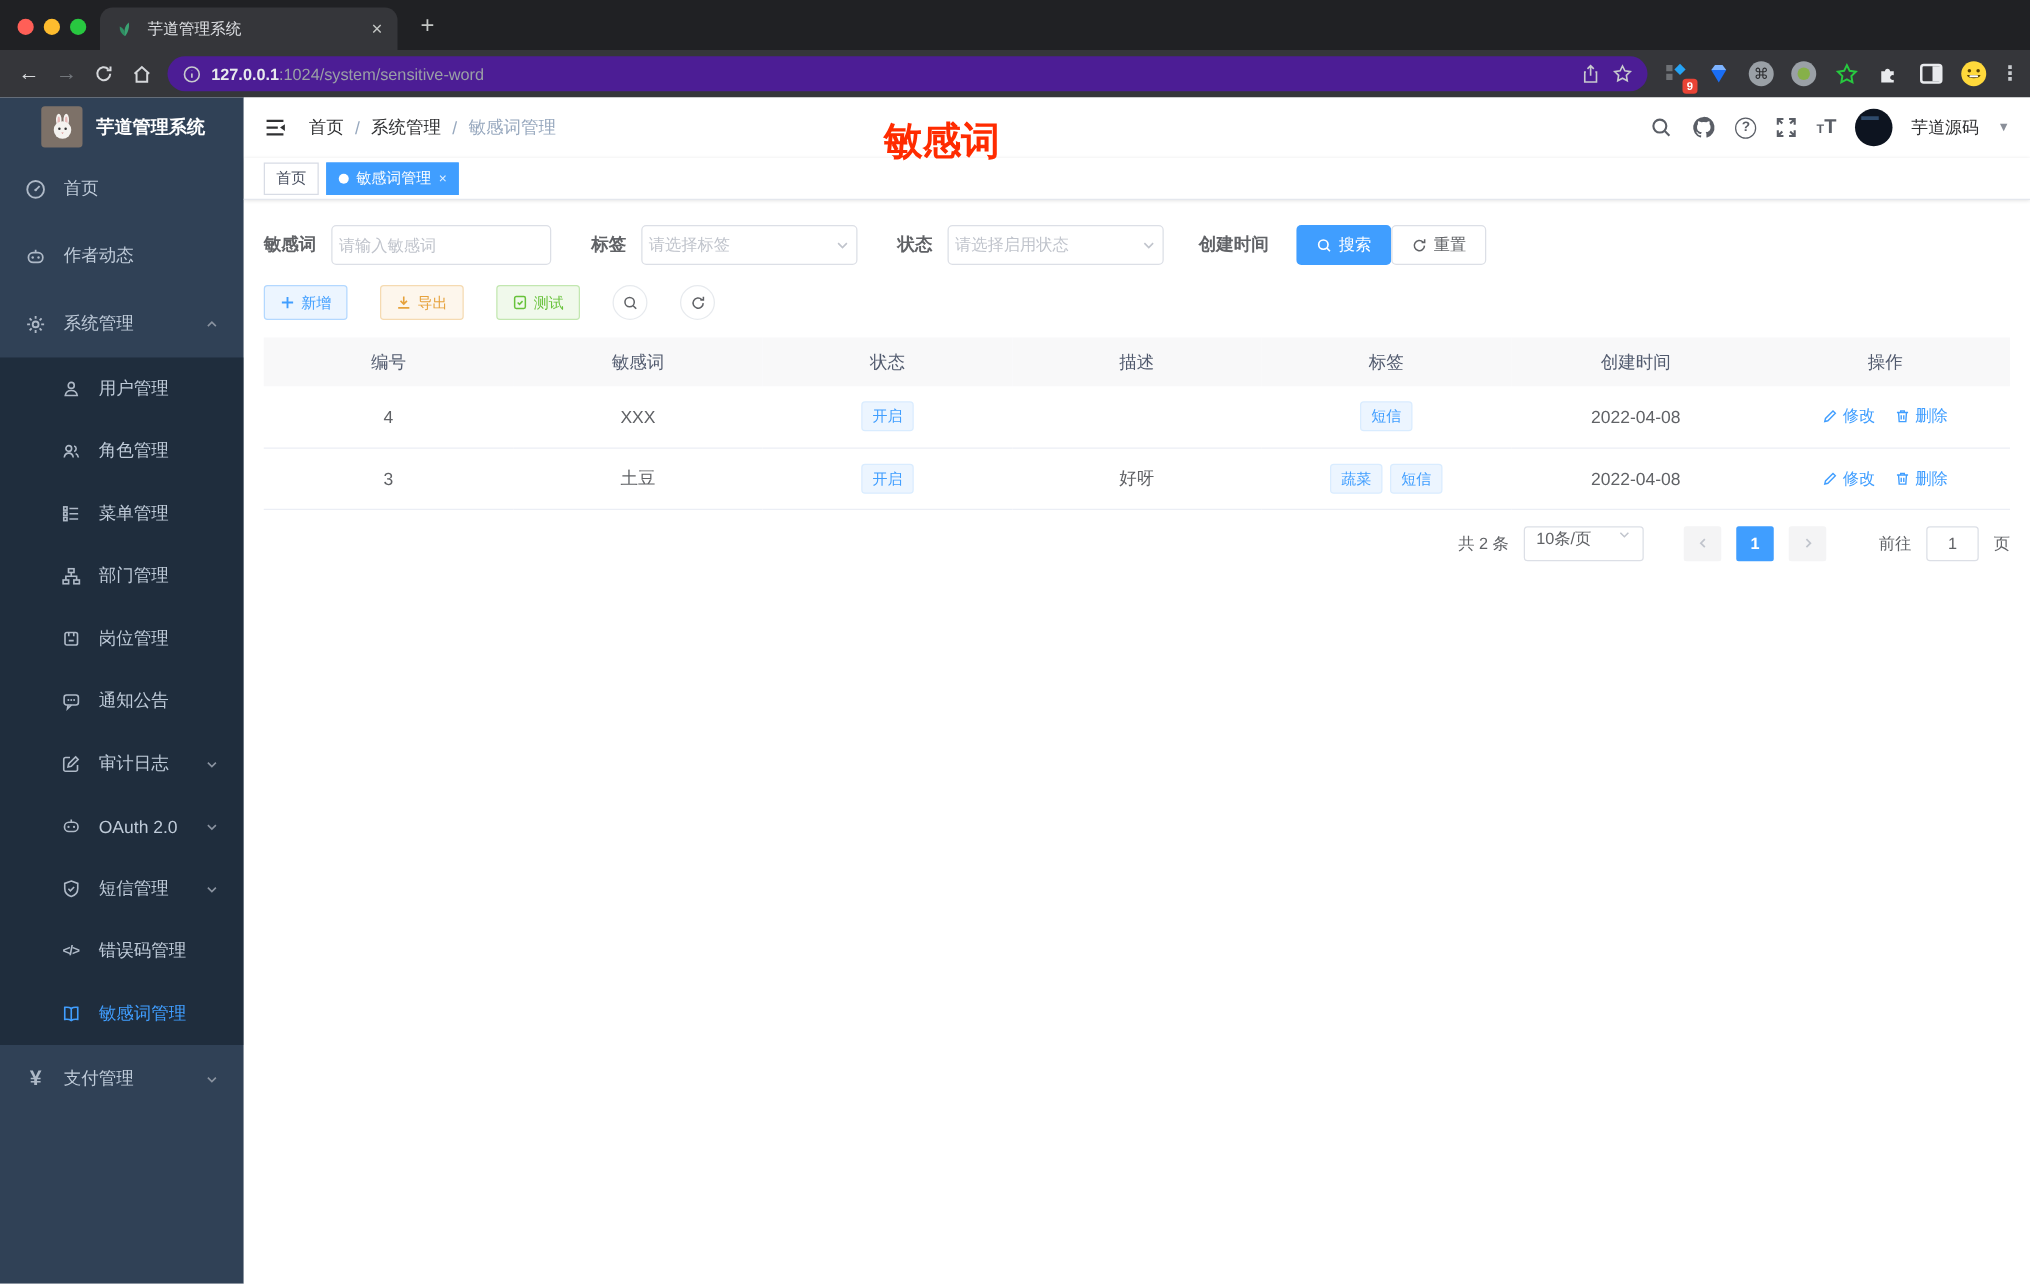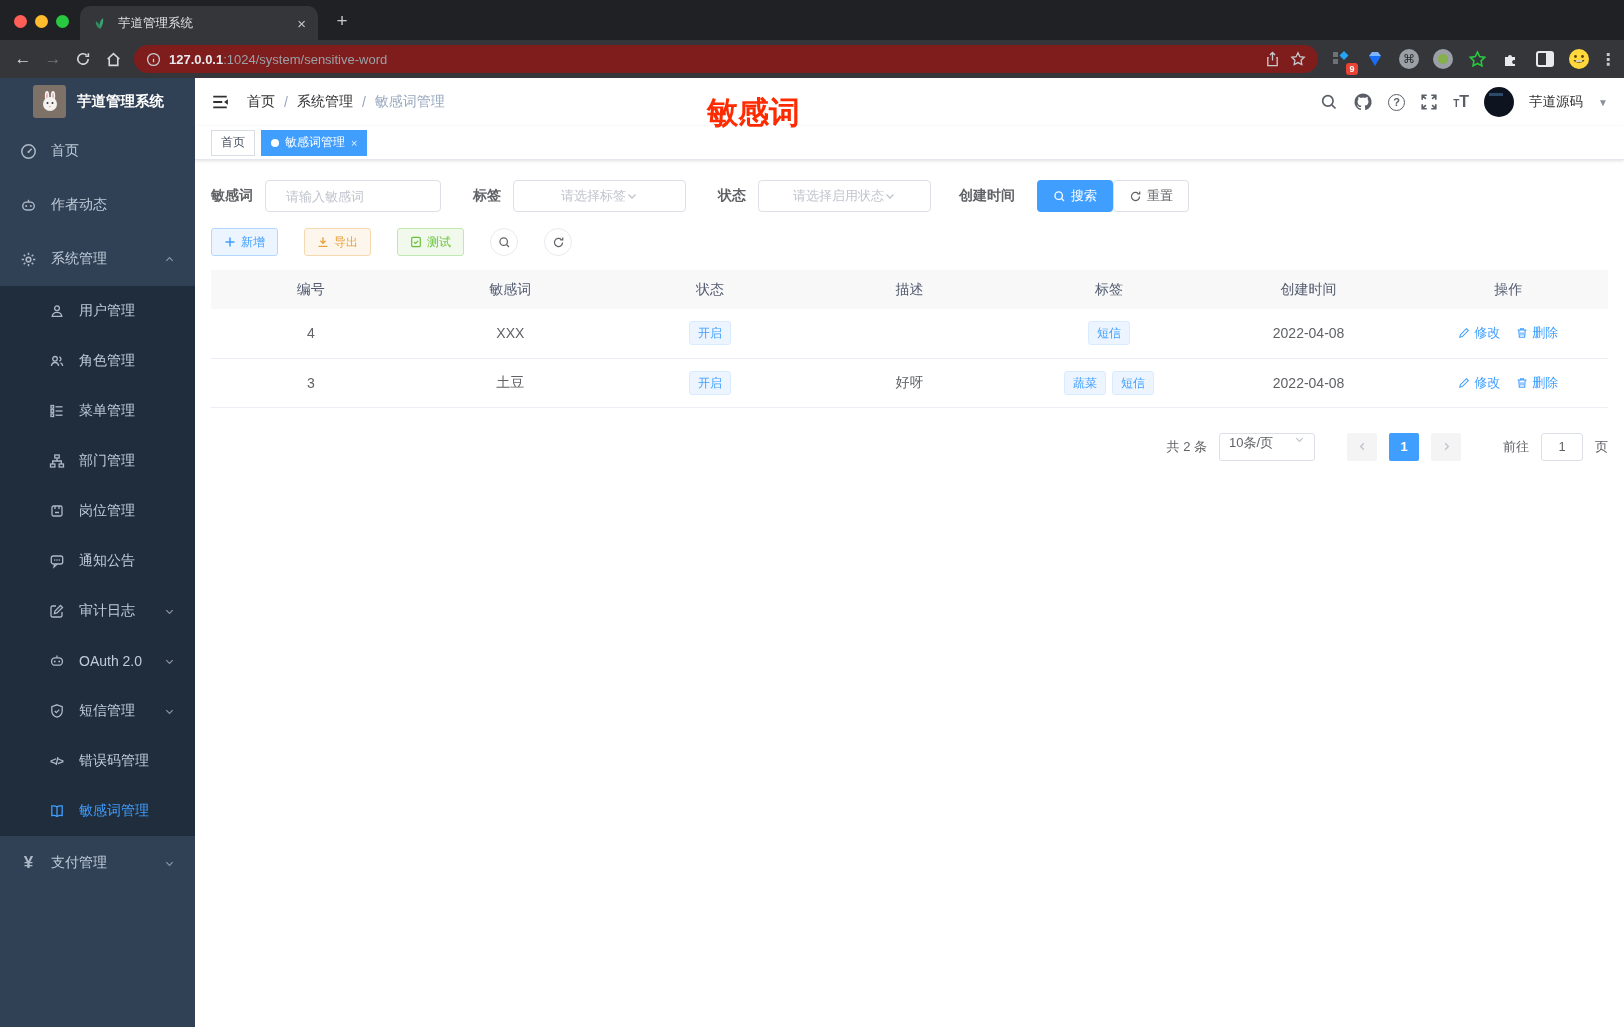--- a/index.html
+++ b/index.html
@@ -12,21 +12,21 @@
   .lights{position:absolute;left:14px;top:15px;display:flex;gap:8px}
   .light{width:13px;height:13px;border-radius:50%}
   .l-red{background:#ff5f57}.l-yellow{background:#febc2e}.l-green{background:#28c840}
   .btab{position:absolute;left:80px;top:6px;width:238px;height:34px;background:#35363a;border-radius:10px 10px 0 0;display:flex;align-items:center;padding:0 12px}
   .btab-title{flex:1;margin-left:10px;font-size:12.5px;color:#dfe1e5;white-space:nowrap;overflow:hidden}
   .btab-close{color:#c4c7c5;font-size:15px;line-height:1}
   .newtab{position:absolute;left:330px;top:9px;color:#c4c7c5;font-size:19px;width:24px;height:24px;display:flex;align-items:center;justify-content:center}
   .toolbar{height:38px;background:#35363a;display:flex;align-items:center;padding:0 8px;flex-shrink:0}
   .navic{width:30px;height:30px;display:flex;align-items:center;justify-content:center;color:#d5d7da;font-size:17px}
   .navic.dim{color:#72767b}
-  .urlbar{flex:1;height:28px;background:#7f1d1d;border-radius:14px;margin:0 6px;display:flex;align-items:center;padding:0 12px;min-width:0}
+  .urlbar{flex:1;height:28px;background:#4c1d95;border-radius:14px;margin:0 6px;display:flex;align-items:center;padding:0 12px;min-width:0}
   .urltxt{font-size:13px;margin-left:8px;white-space:nowrap;flex:1;overflow:hidden}
   .url-host{color:#e8eaed;font-weight:700}
   .url-rest{color:#9aa0a6}
   .urlic{color:#c7cace;margin-left:10px;display:flex;align-items:center}
   .ext{display:flex;align-items:center;gap:12px;margin:0 6px}
   .extic{position:relative;display:flex;align-items:center;justify-content:center;width:22px;height:22px}
   .badge9{position:absolute;right:-6px;bottom:-5px;background:#e94335;color:#fff;font-size:9px;padding:1px 3.5px;border-radius:3px;font-weight:700}
   .gcirc{width:20px;height:20px;border-radius:50%;background:#9aa0a6;display:flex;align-items:center;justify-content:center;color:#2b2c2f;font-size:12px}
   .rec-in{width:10px;height:10px;border-radius:50%;background:#86b049}
   .panelic{width:18px;height:16px;border:2px solid #e8eaed;border-radius:3px;position:relative}
@@ -66,45 +66,45 @@
   .tagsbar{height:34px;border-bottom:1px solid #e4e7ed;box-shadow:0 1px 3px rgba(0,0,0,.12);display:flex;align-items:center;padding:0 16px;gap:6px;flex-shrink:0}
   .tagv{height:26px;padding:0 9px;border:1px solid #d8dce5;background:#fff;font-size:12px;color:#495060;display:flex;align-items:center;gap:6px}
   .tagv.active{background:#409eff;border-color:#409eff;color:#fff}
   .tagv .dot{width:8px;height:8px;border-radius:50%;background:#fff}
   .tagv .x{font-size:11px;opacity:.85}
 
   .content{flex:1;padding:20px 16px;position:relative;min-height:0}
   .filters{display:flex;align-items:center;height:32px;margin-bottom:16px;font-size:14px;color:#606266}
   .flabel{font-weight:700;margin-right:12px;white-space:nowrap}
   .fgap{width:32px;flex-shrink:0}
-  .tbox{height:32px;border:1px solid #dcdfe6;border-radius:4px;background:#fff;display:flex;align-items:center;padding:0 20px;color:#c0c4cc;font-size:13px}
+  .tbox{height:32px;border:1px solid #dcdfe6;border-radius:4px;background:#fff;display:flex;align-items:center;padding:0 5px;color:#c0c4cc;font-size:13px}
   .tbox input{border:none;outline:none;width:100%;font-size:13px;color:#606266;font-family:inherit}
   .tbox input::placeholder{color:#c0c4cc}
-  .selbox{justify-content:center}
+  .selbox{justify-content:space-between}
   .chev{color:#c0c4cc;display:flex}
   .datebox{width:232px;gap:8px}
   .datebox .ph{color:#c0c4cc}
   .btn{height:32px;border-radius:4px;padding:0 15px;font-size:13px;display:inline-flex;align-items:center;gap:5px;border:1px solid transparent;cursor:pointer;font-family:inherit}
   .btn-primary{background:#409eff;color:#fff}
   .btn-default{background:#fff;border-color:#dcdfe6;color:#606266}
   .actions{display:flex;align-items:center;gap:26px;margin-bottom:14px}
   .btn-sm{height:28px;padding:0 12px;font-size:12px;border-radius:3px}
   .plain-blue{background:#ecf5ff;border-color:#b3d8ff;color:#409eff}
   .plain-yellow{background:#fdf6ec;border-color:#f5dab1;color:#e6a23c}
   .plain-green{background:#f0f9eb;border-color:#c2e7b0;color:#67c23a}
   .circbtn{width:28px;height:28px;border-radius:50%;border:1px solid #e7eaee;background:#fff;color:#606266;display:flex;align-items:center;justify-content:center;cursor:pointer}
   .circbtn:first-of-type{margin-left:auto}
 
   table{width:100%;border-collapse:collapse;table-layout:fixed}
   th{background:#f8f8f9;color:#515a6e;font-size:14px;font-weight:400;height:39px;text-align:center}
   td{height:49px;text-align:center;font-size:14px;color:#606266;border-bottom:1px solid #ebeef5}
   .eltag{display:inline-block;height:24px;line-height:22px;padding:0 8px;font-size:12px;background:#ecf5ff;border:1px solid #d9ecff;color:#409eff;border-radius:3px;margin:0 3px}
   .op{color:#409eff;font-size:13px;display:inline-flex;align-items:center;gap:4px;margin:0 6px;cursor:pointer}
 
-  .pager{display:flex;align-items:center;justify-content:flex-end;margin-top:25px;font-size:13px;color:#606266;gap:12px}
+  .pager{display:flex;align-items:center;justify-content:flex-end;margin-top:13px;font-size:13px;color:#606266;gap:12px}
   .psel{width:96px;height:28px;border:1px solid #dcdfe6;border-radius:3px;display:flex;align-items:flex-start;justify-content:space-between;padding:0 9px;background:#fff}
   .pbtn{min-width:30px;height:28px;background:#f4f4f5;border-radius:2px;display:flex;align-items:center;justify-content:center;color:#c0c4cc;cursor:pointer}
   .pcur{min-width:30px;height:28px;background:#409eff;color:#fff;border-radius:2px;display:flex;align-items:center;justify-content:center;font-weight:700;cursor:pointer}
   .goto{width:42px;height:28px;border:1px solid #dcdfe6;border-radius:3px;text-align:center;font-size:13px;color:#606266;font-family:inherit;outline:none}
   svg{display:block}
 </style>
 </head>
 <body>
 
 <div class="screen">

